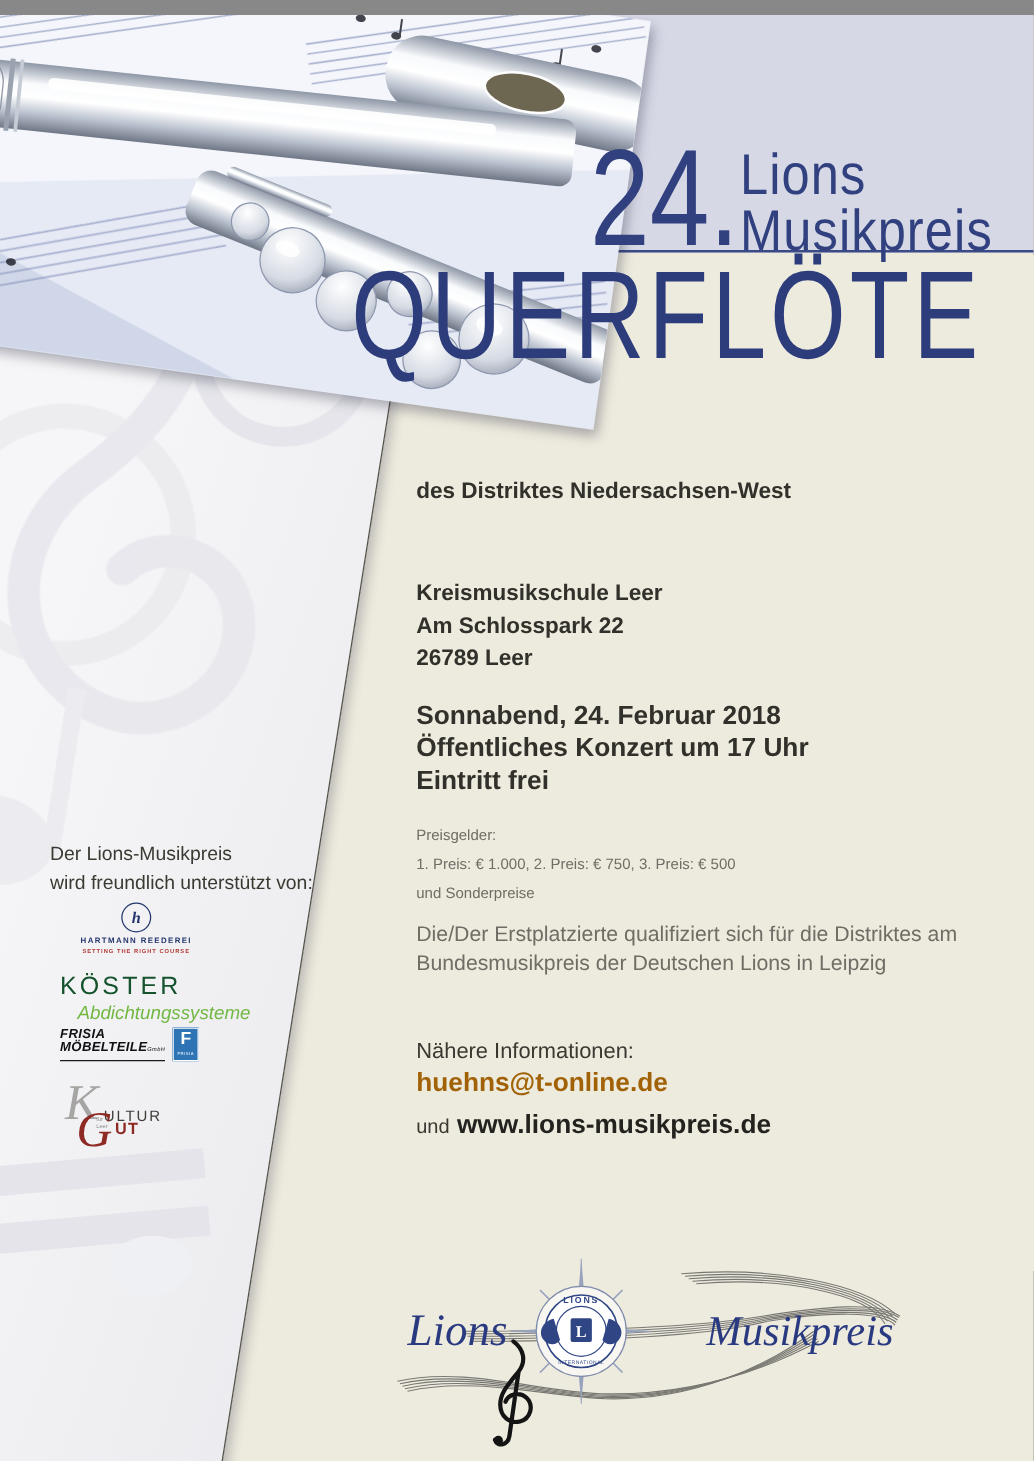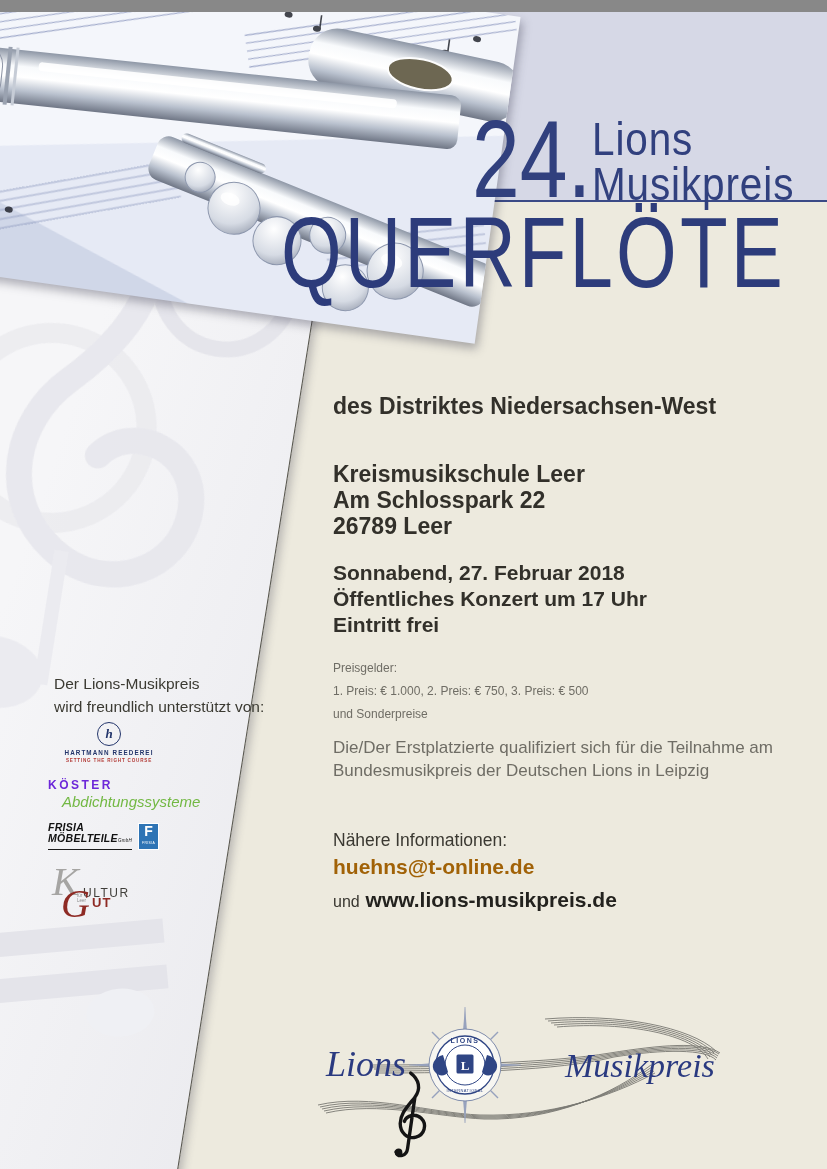--- a/index.html
+++ b/index.html
@@ -20,40 +20,40 @@
       box-shadow:3px 5px 9px rgba(40,40,60,.35);}
   
   .hl-num{position:absolute;left:472px;top:92px;font-size:110px;line-height:1;color:#31407e;
       letter-spacing:0;transform:scaleX(.78);transform-origin:left top;z-index:5;}
   .hl-stack{position:absolute;left:592px;top:105px;z-index:5;transform:scaleX(.88);transform-origin:left top;color:#31407e;}
   .hl-stack .l1{font-size:46px;line-height:45px;letter-spacing:1px;}
   .hl-stack .l2{font-size:46px;line-height:45px;letter-spacing:1px;}
   .big-title{position:absolute;left:281px;top:190px;font-size:100px;line-height:1;color:#2d3c7b;
       letter-spacing:4px;transform:scaleX(.78);transform-origin:left top;z-index:6;white-space:nowrap;}
   
-  .subtitle{position:absolute;left:333px;top:381px;font-size:23px;font-weight:bold;color:#32302a;z-index:5;}
+  .subtitle{position:absolute;left:333px;top:370px;font-size:18px;font-weight:bold;color:#32302a;z-index:5;}
   .block{position:absolute;left:333px;z-index:5;}
-  .blk-venue{top:449px;font-size:23px;font-weight:bold;line-height:26px;color:#32302a;}
+  .blk-venue{top:449px;font-size:18px;font-weight:bold;line-height:26px;color:#32302a;}
   .blk-event{top:548px;font-size:21px;font-weight:bold;line-height:26px;color:#32302a;}
   .blk-prizes{top:645px;font-size:12px;line-height:23px;color:#6f6d65;}
   .blk-qual{top:724px;font-size:17px;line-height:23px;color:#6f6d65;}
   .blk-info{top:818px;font-size:17.5px;color:#3a3831;text-align:center;}
   .blk-email{top:843px;font-size:21px;font-weight:bold;color:#a16207;}
   .blk-web{top:876px;font-size:21px;font-weight:bold;color:#23221e;}
   .blk-web .und{font-size:16px;font-weight:normal;color:#3a3831;}
   
-  .support{position:absolute;left:54px;top:661px;font-size:15.5px;line-height:22.5px;color:#3b3a32;z-index:5;}
+  .support{position:absolute;left:40px;top:661px;font-size:15.5px;line-height:22.5px;color:#3b3a32;z-index:5;}
   .sponsor{position:absolute;z-index:5;}
   .hartmann{left:48px;top:710px;width:122px;text-align:center;}
   .hartmann .ring{width:22px;height:22px;border:1.5px solid #23356b;border-radius:50%;margin:0 auto;
       font-family:"Liberation Serif",serif;font-style:italic;font-weight:bold;font-size:13px;color:#23356b;line-height:21px;}
   .hartmann .nm{margin-top:3px;font-size:6.3px;letter-spacing:1.1px;color:#23356b;font-weight:bold;}
   .hartmann .tg{margin-top:2px;font-size:4.6px;letter-spacing:.8px;color:#b23a36;font-weight:bold;}
   .koster{left:48px;top:766px;}
-  .koster .nm{font-size:12px;font-weight:700;color:#6d28d9;letter-spacing:2.5px;}
+  .koster .nm{font-size:20px;font-weight:400;color:#14532d;letter-spacing:2.5px;}
   .koster .tg{font-size:15px;font-style:italic;color:#72b843;margin:1px 0 0 14px;}
   .frisia{left:48px;top:810px;display:flex;gap:6px;align-items:center;}
   .frisia .txt{border-bottom:1.2px solid #1a1a1a;padding-bottom:3px;font-style:italic;font-weight:900;
       font-size:10.5px;line-height:10.5px;color:#111;letter-spacing:.3px;}
   .frisia .gmbh{font-size:4.5px;font-weight:normal;}
   .frisia .box{width:21px;height:27px;background:#2e74b5;color:#fff;text-align:center;position:relative;box-shadow:inset 0 0 0 1px #fff;}
   .frisia .box .f{font-size:14px;font-weight:bold;line-height:17px;display:block;}
   .frisia .box .bl{font-size:3.4px;letter-spacing:.4px;display:block;margin-top:1.5px;}
   .kultur{left:52px;top:850px;width:110px;height:60px;}
   .kultur span{position:absolute;}
@@ -202,33 +202,33 @@
 
   <div class="subtitle">des Distriktes Niedersachsen-West</div>
 
   <div class="block blk-venue">
     <div>Kreismusikschule Leer</div>
     <div>Am Schlosspark 22</div>
     <div>26789 Leer</div>
   </div>
 
   <div class="block blk-event">
-    <div>Sonnabend, 27. Februar 2018</div>
+    <div>Sonnabend, 24. Februar 2018</div>
     <div>Öffentliches Konzert um 17 Uhr</div>
     <div>Eintritt frei</div>
   </div>
 
   <div class="block blk-prizes">
     <div>Preisgelder:</div>
     <div>1. Preis: € 1.000, 2. Preis: € 750, 3. Preis: € 500</div>
     <div>und Sonderpreise</div>
   </div>
 
   <div class="block blk-qual">
-    <div>Die/Der Erstplatzierte qualifiziert sich für die Teilnahme am</div>
+    <div>Die/Der Erstplatzierte qualifiziert sich für die Distriktes am</div>
     <div>Bundesmusikpreis der Deutschen Lions in Leipzig</div>
   </div>
 
   <div class="block blk-info">Nähere Informationen:</div>
   <div class="block blk-email">huehns@t-online.de</div>
   <div class="block blk-web"><span class="und">und</span> <span>www.lions-musikpreis.de</span></div>
 
   <div class="support">
     <div>Der Lions-Musikpreis</div>
     <div>wird freundlich unterstützt von:</div>

